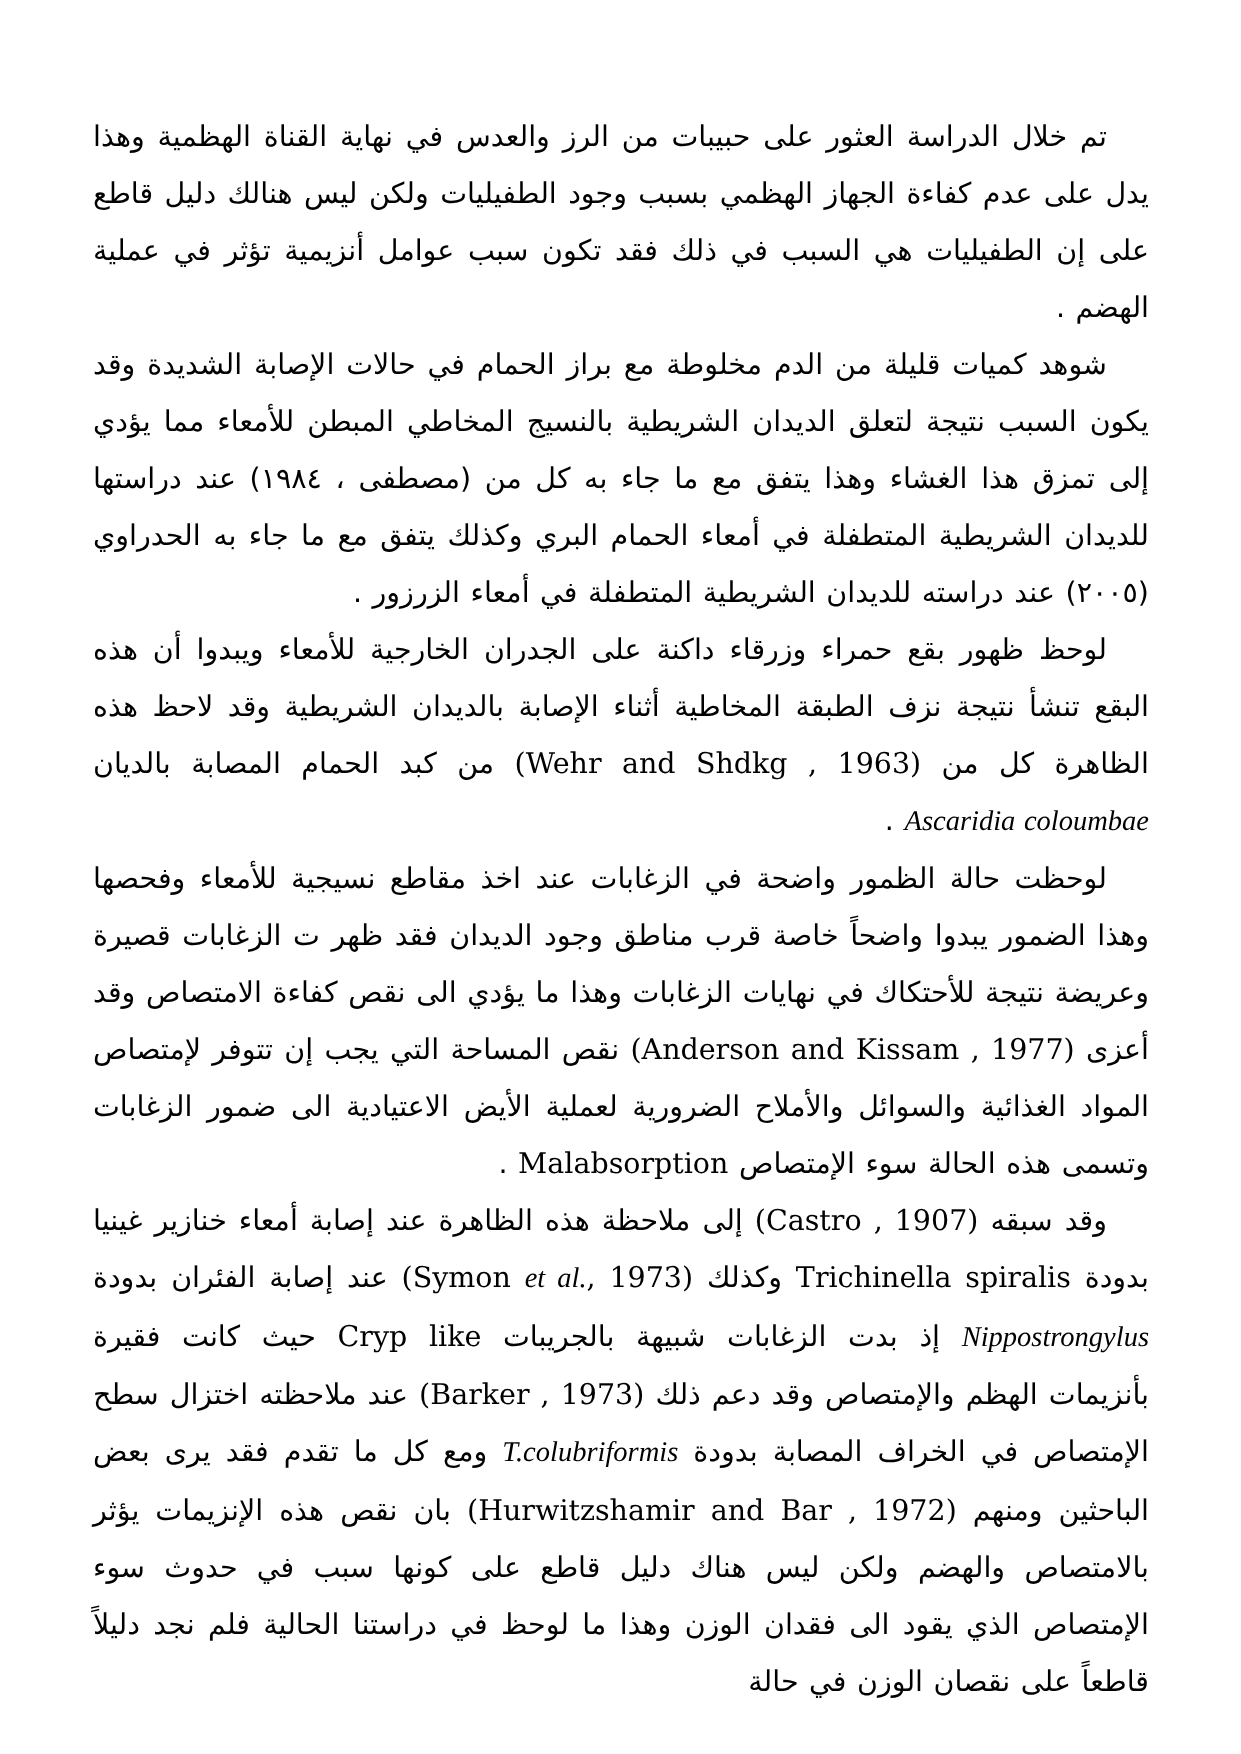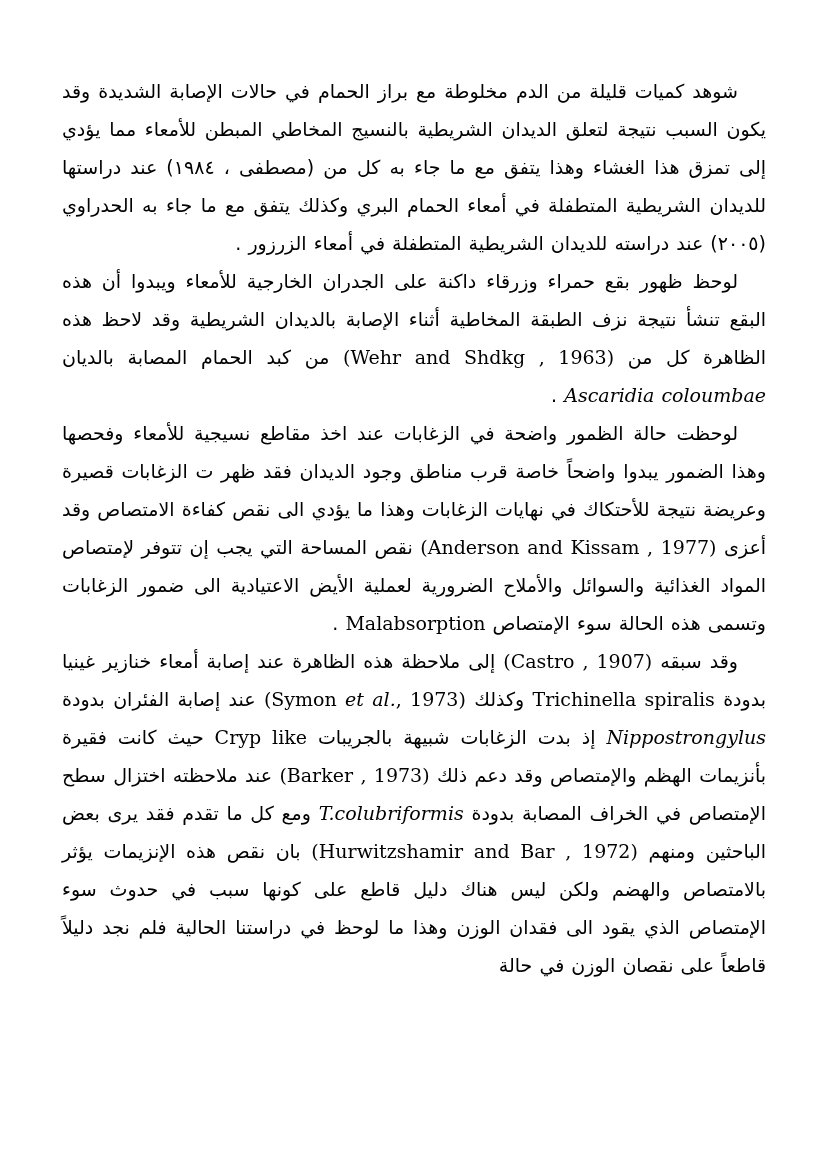--- a/index.html
+++ b/index.html
@@ -41,25 +41,27 @@
   }
   .run-ar {
     font-family: "DejaVu Sans", "DejaVu Serif", serif;
   }
   .run-en {
     font-family: "DejaVu Serif", serif;
     unicode-bidi: isolate;
   }
   .italic {
     font-style: italic;
+    font-family: Liberation Serif, serif;
   }
 </style>
 </head>
 <body>
 
 <div class="page">
   <div class="doc-body">
+      <p class="para"><span class="run-ar">تم خلال الدراسة العثور على حبيبات من الرز والعدس في نهاية القناة الهظمية وهذا يدل على عدم كفاءة الجهاز الهظمي بسبب وجود الطفيليات ولكن ليس هنالك دليل قاطع على إن الطفيليات هي السبب في ذلك فقد تكون سبب عوامل أنزيمية تؤثر في عملية الهضم .</span></p>
       <p class="para"><span class="run-ar">شوهد كميات قليلة من الدم مخلوطة مع براز الحمام في حالات الإصابة الشديدة وقد يكون السبب نتيجة لتعلق الديدان الشريطية بالنسيج المخاطي المبطن للأمعاء مما يؤدي إلى تمزق هذا الغشاء وهذا يتفق مع ما جاء به كل من (مصطفى ، ١٩٨٤) عند دراستها للديدان الشريطية المتطفلة في أمعاء الحمام البري وكذلك يتفق مع ما جاء به الحدراوي (٢٠٠٥) عند دراسته للديدان الشريطية المتطفلة في أمعاء الزرزور .</span></p>
       <p class="para"><span class="run-ar">لوحظ ظهور بقع حمراء وزرقاء داكنة على الجدران الخارجية للأمعاء ويبدوا أن هذه البقع تنشأ نتيجة نزف الطبقة المخاطية أثناء الإصابة بالديدان الشريطية وقد لاحظ هذه الظاهرة كل من </span><span dir="ltr" class="run-en"><span>(Wehr and Shdkg , 1963)</span></span><span class="run-ar"> من كبد الحمام المصابة بالديان </span><span dir="ltr" class="run-en"><span class="italic">Ascaridia coloumbae</span></span><span class="run-ar"> .</span></p>
       <p class="para"><span class="run-ar">لوحظت حالة الظمور واضحة في الزغابات عند اخذ مقاطع نسيجية للأمعاء وفحصها وهذا الضمور يبدوا واضحاً خاصة قرب مناطق وجود الديدان فقد ظهر ت الزغابات قصيرة وعريضة نتيجة للأحتكاك في نهايات الزغابات وهذا ما يؤدي الى نقص كفاءة الامتصاص وقد أعزى </span><span dir="ltr" class="run-en"><span>(Anderson and Kissam , 1977)</span></span><span class="run-ar"> نقص المساحة التي يجب إن تتوفر لإمتصاص المواد الغذائية والسوائل والأملاح الضرورية لعملية الأيض الاعتيادية الى ضمور الزغابات وتسمى هذه الحالة سوء الإمتصاص </span><span dir="ltr" class="run-en"><span>Malabsorption</span></span><span class="run-ar"> .</span></p>
       <p class="para"><span class="run-ar">وقد سبقه </span><span dir="ltr" class="run-en"><span>(Castro , 1907)</span></span><span class="run-ar"> إلى ملاحظة هذه الظاهرة عند إصابة أمعاء خنازير غينيا بدودة </span><span dir="ltr" class="run-en"><span>Trichinella spiralis</span></span><span class="run-ar"> وكذلك </span><span dir="ltr" class="run-en"><span>(Symon </span><span class="italic">et al.</span><span>, 1973)</span></span><span class="run-ar"> عند إصابة الفئران بدودة </span><span dir="ltr" class="run-en"><span class="italic">Nippostrongylus</span></span><span class="run-ar"> إذ بدت الزغابات شبيهة بالجريبات </span><span dir="ltr" class="run-en"><span>Cryp like</span></span><span class="run-ar"> حيث كانت فقيرة بأنزيمات الهظم والإمتصاص وقد دعم ذلك </span><span dir="ltr" class="run-en"><span>(Barker , 1973)</span></span><span class="run-ar"> عند ملاحظته اختزال سطح الإمتصاص في الخراف المصابة بدودة </span><span dir="ltr" class="run-en"><span class="italic">T.colubriformis</span></span><span class="run-ar"> ومع كل ما تقدم فقد يرى بعض الباحثين ومنهم </span><span dir="ltr" class="run-en"><span>(Hurwitzshamir and Bar , 1972)</span></span><span class="run-ar"> بان نقص هذه الإنزيمات يؤثر بالامتصاص والهضم ولكن ليس هناك دليل قاطع على كونها سبب في حدوث سوء الإمتصاص الذي يقود الى فقدان الوزن وهذا ما لوحظ في دراستنا الحالية فلم نجد دليلاً قاطعاً على نقصان الوزن في حالة</span></p>
     </div>
 </div>
 
 </body></html>

